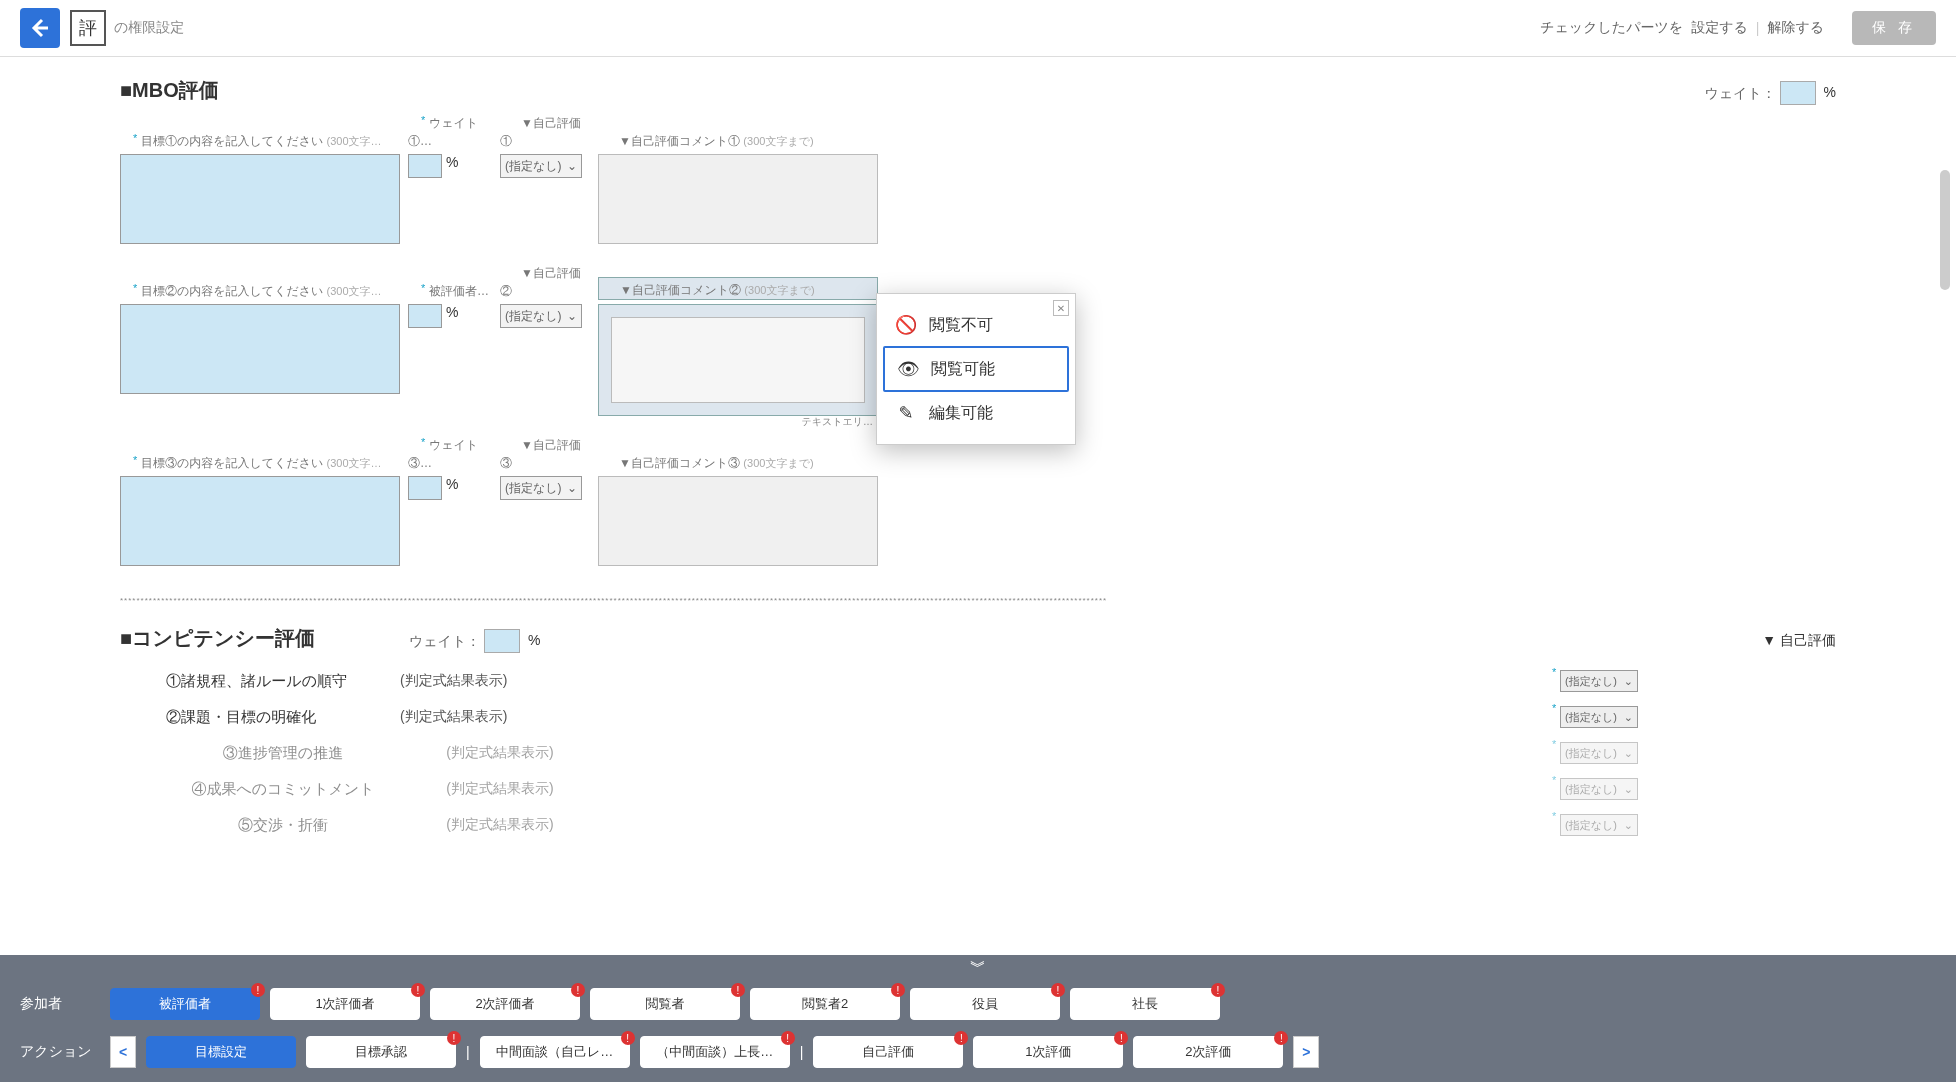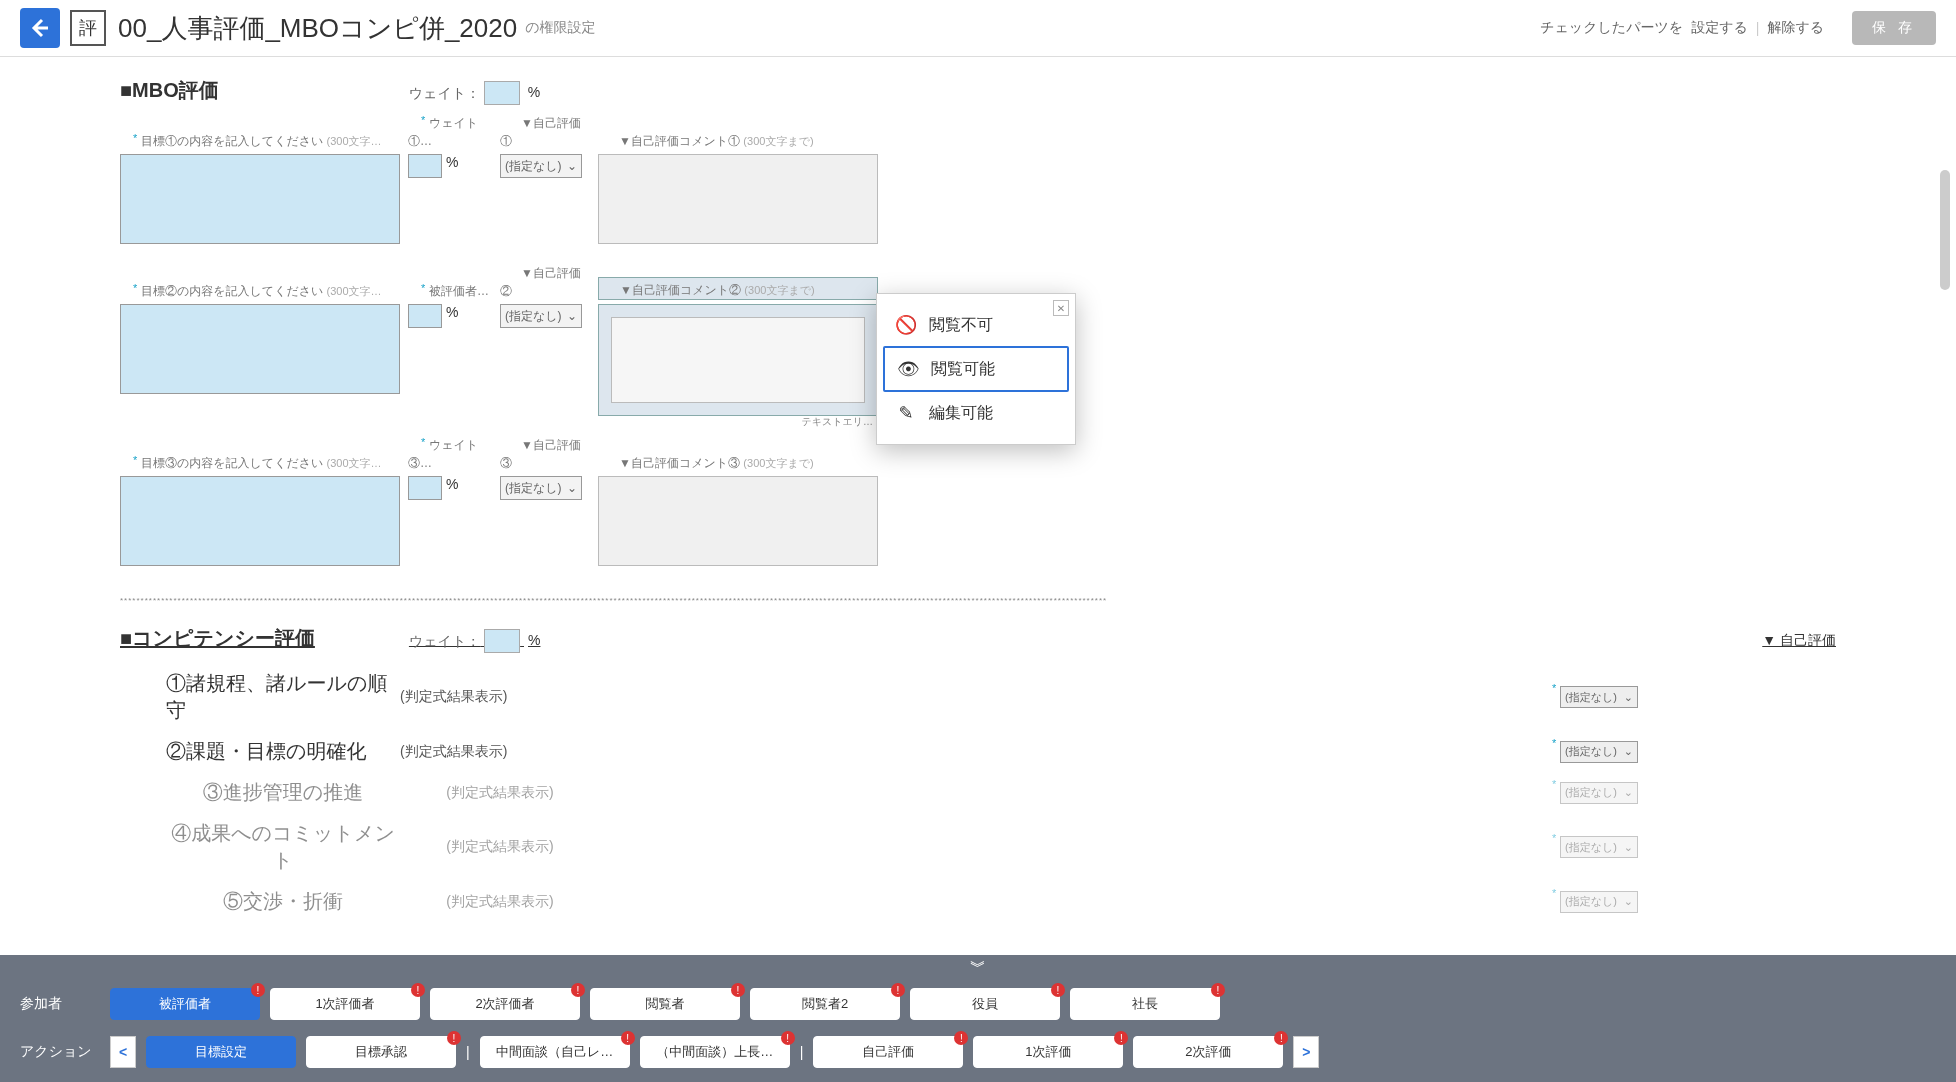--- a/index.html
+++ b/index.html
@@ -50,27 +50,27 @@
 .caption-small { position: absolute; right: 4px; bottom: -14px; font-size: 10px; color: #888; }
 
 .popover { position: absolute; left: 876px; top: 236px; width: 200px; background: #fff; border: 1px solid #ccc; box-shadow: 0 6px 24px rgba(0,0,0,0.25); padding: 10px 6px; z-index: 50; }
 .popover .close { position: absolute; right: 6px; top: 6px; width: 16px; height: 16px; border: 1px solid #bbb; font-size: 10px; display:flex; align-items:center; justify-content:center; cursor: pointer; color:#888;}
 .popover .opt { display: flex; align-items: center; gap: 12px; padding: 10px 12px; font-size: 16px; cursor: pointer; }
 .popover .opt.selected { border: 2px solid #2d72d9; border-radius: 2px; }
 .popover .opt .ic { width: 22px; text-align: center; font-size: 18px;}
 
 .divider-dots { letter-spacing:1px; color:#888; font-size:8px; white-space:nowrap; overflow:hidden; margin: 30px 0 20px; }
 
-.section2-head { display:flex; align-items:center;text-decoration:underline; }
+.section2-head { display:flex; align-items:center; }
 .section2-head .section-title { flex:0 0 auto; }
 .section2-head .weight-wrap { margin-left: 94px; }
 .col-right { margin-left:auto; font-size:14px; }
 
 .comp-row { display:flex; align-items:center; margin-top:14px; }
-.comp-row .t1 { width: 280px; padding-left: 46px; font-size:20px; font-weight:500; }
+.comp-row .t1 { width: 280px; padding-left: 46px; font-size:15px; font-weight:500; }
 .comp-row .t2 { width: 200px; font-size:14px; color:#555; }
 .comp-row .spacer { flex:1; }
 .small-select { width: 78px; height:22px; border:1px solid #999; background:#eee; font-size:11px; color:#666; display:flex; align-items:center; justify-content:space-between; padding:0 4px; cursor:pointer; position:relative; margin-right:198px;}
 .small-select::after { content:"⌄"; }
 .small-select-wrap { position:relative; margin-right:198px;}
 .small-select-wrap::before { content:"*"; color:#1aa3c9; position:absolute; left:-8px; top:-4px; font-size:11px;}
 
 .bottom-panel { position: fixed; bottom: 0; left:0; right:0; background: rgba(96,104,118,0.92); padding: 0 20px; }
 .bp-chevron { text-align:center; color:#fff; font-size:16px; padding:2px 0; cursor:pointer; }
 .bp-row { display:flex; align-items:center; padding: 8px 0; gap:10px; }
@@ -88,34 +88,33 @@
 </head>
 <body>
 
 <div class="header">
   <div class="back-btn">
     <svg width="24" height="24" viewBox="0 0 24 24" fill="none" stroke="#fff" stroke-width="3">
         <path d="M14 4 L6 12 L14 20 M6 12 H20"></path>
       </svg>
   </div>
   <div class="icon-badge">評</div>
-  <div class="title">00_人事評価_MBOコンピ併_2020</div>
   <div class="subtitle">の権限設定</div>
   <div class="header-right">
     <span>チェックしたパーツを</span>
     <span class="link">設定する</span>
     <span class="sep">|</span>
     <span class="link">解除する</span>
     <div class="save-btn">保 存</div>
   </div>
 </div>
 
 <div class="content">
 
-  <div style="display:flex;align-items:center;">
+  <div style="display:flex;align-items:center;justify-content:space-between;">
     <div class="section-title">■MBO評価</div>
     <div style="margin-left:190px;">
       <span class="weight-label">ウェイト：</span>
       <input class="weight-input" style="">
       <span class="pct">%</span>
     </div>
   </div>
 
   <div class="row-header">
     <div class="c1"><span class="label-txt"><span>目標①の内容を記入してください</span> <span class="hint">(300文字…</span></span></div>

